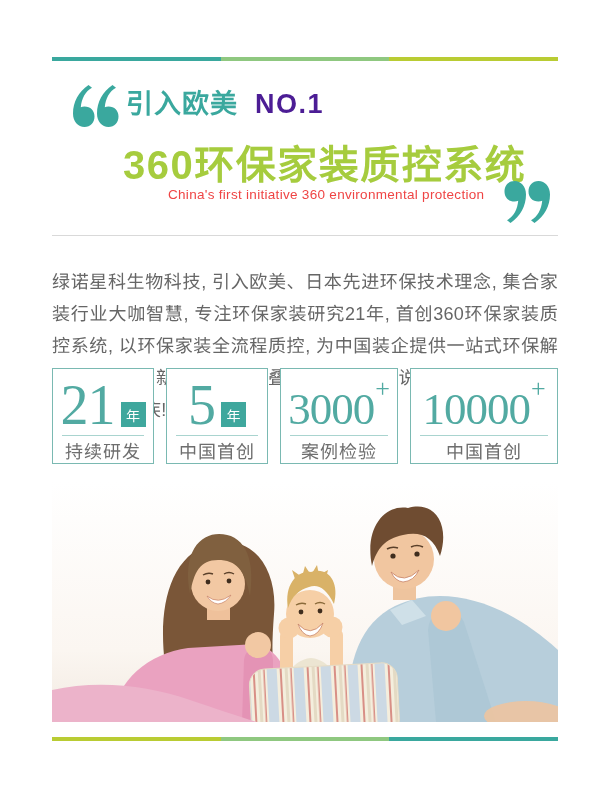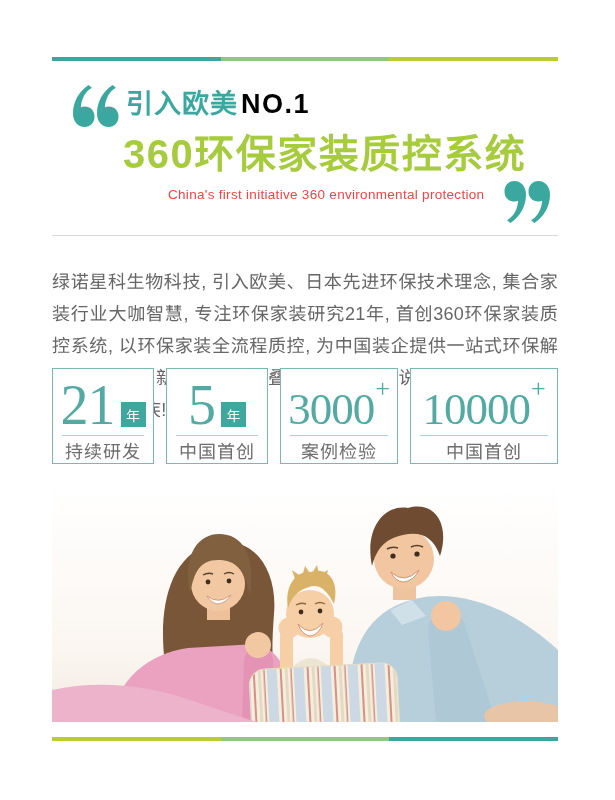--- a/index.html
+++ b/index.html
@@ -18,23 +18,23 @@
   
   .quote{position:absolute;color:#3aa89e;}
   .quote svg{display:block;}
   .quote-open{left:73px;top:85px;}
   .quote-close{left:504px;top:181px;}
   .title-line1{
     position:absolute;left:126px;top:87px;font-size:27px;font-weight:bold;
     line-height:34px;white-space:nowrap;letter-spacing:1px;
   }
   .title-cn{color:#3aa89e;}
-  .title-rank{color:#000000;margin-left:3px;letter-spacing:1.5px;}
+  .title-rank{color:#4c1d95;margin-left:17px;letter-spacing:1.5px;}
   .title-line2{
-    position:absolute;left:123px;top:129px;font-size:40px;font-weight:bold;
+    position:absolute;left:123px;top:140px;font-size:40px;font-weight:bold;
     color:#a6cc3e;line-height:50px;white-space:nowrap;letter-spacing:1.5px;
   }
   .subtitle{
     position:absolute;left:168px;top:182px;color:#ef4444;font-size:13.5px;
     line-height:25px;letter-spacing:0.3px;
   }
   .divider{position:absolute;left:52px;top:235px;width:506px;height:0;border-top:1px solid #d9d9d9;}
   
   .intro{
     position:absolute;left:52px;top:248px;width:506px;color:#666666;

